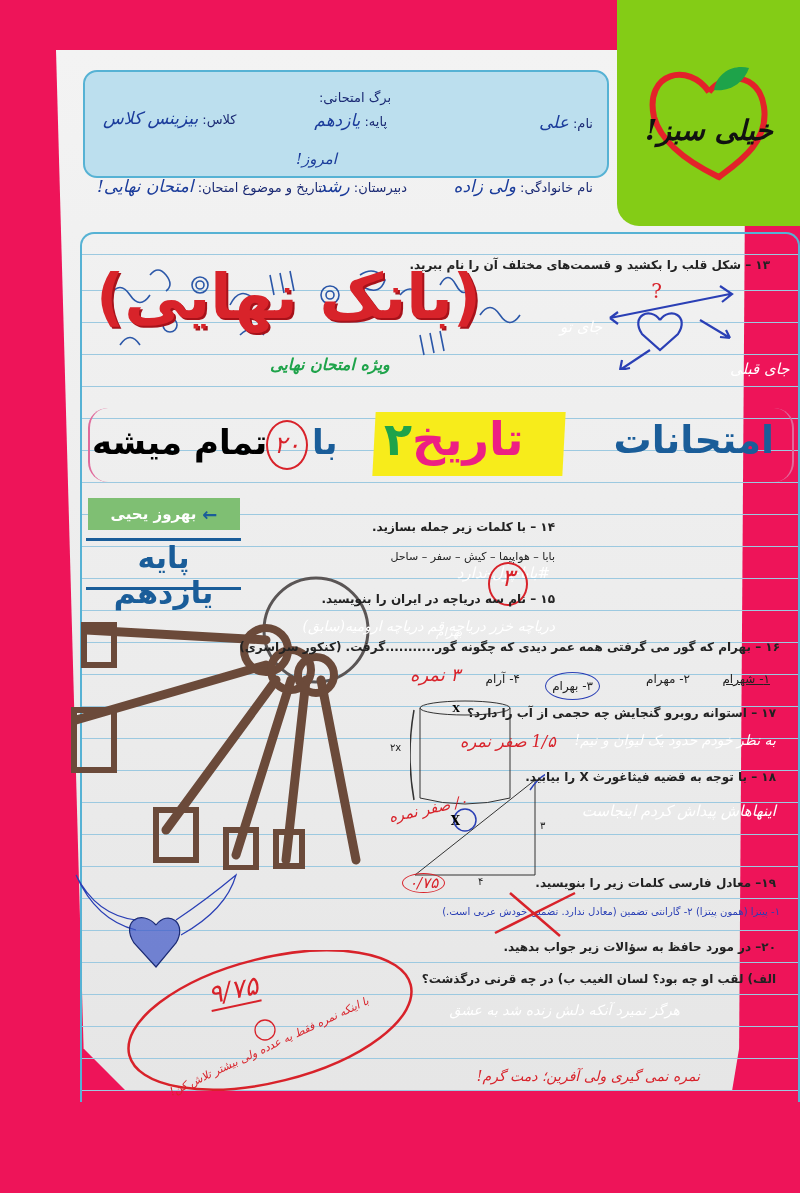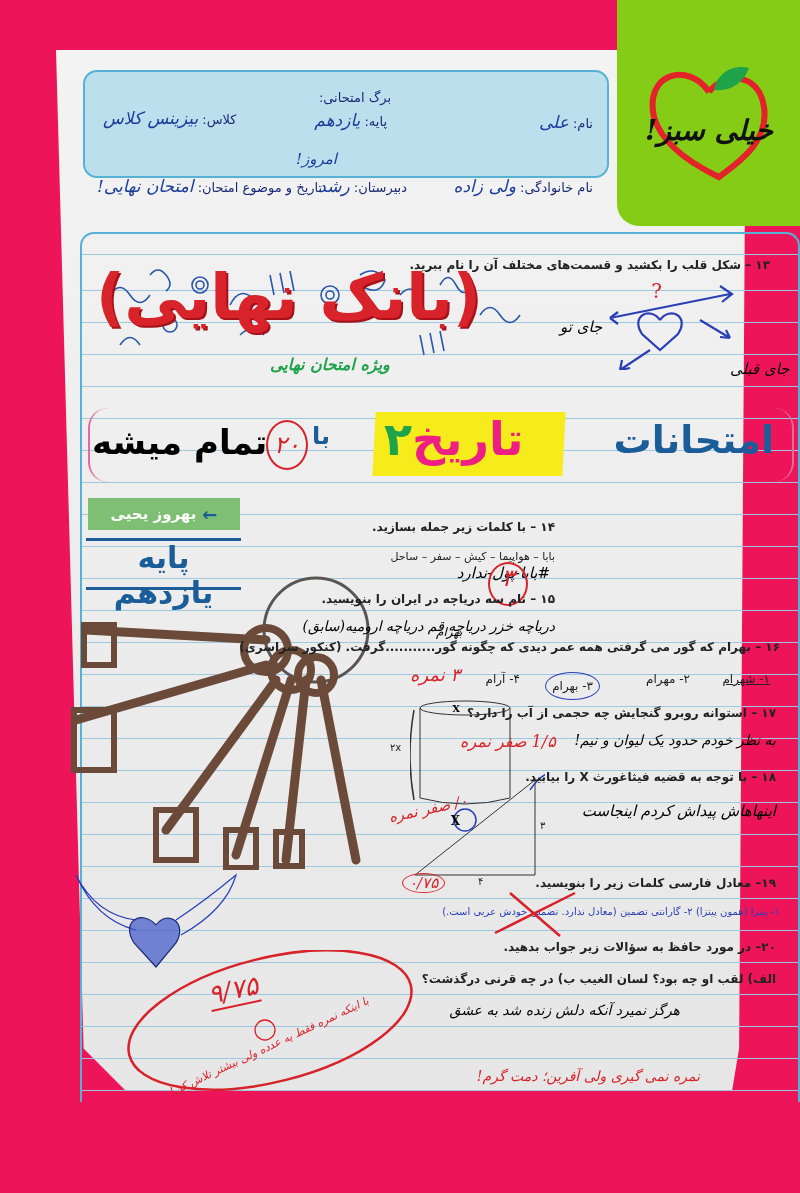--- a/index.html
+++ b/index.html
@@ -45,21 +45,21 @@
     left: 80px; top: 232px;
     width: 720px; height: 870px;
     border-top: 2px solid #56b2d4;
     border-left: 2px solid #56b2d4;
     border-right: 2px solid #56b2d4;
     border-radius: 14px 14px 0 0;
     background-image: repeating-linear-gradient(180deg, transparent 0, transparent 31px, #9cc9e0 31px, #9cc9e0 32px);
     background-position: 0 25px;
   }
   .q { position: absolute; font-family: "DejaVu Sans", sans-serif; font-weight: bold; color: #222; font-size: 12px; white-space: nowrap; }
-  .hand-blue { position: absolute; font-family: "DejaVu Serif", serif; font-style: italic; color: #000000; white-space: nowrap; }
+  .hand-blue { position: absolute; font-family: "DejaVu Serif", serif; font-style: italic; color: #ffffff; white-space: nowrap; }
   .hand-red  { position: absolute; font-family: "DejaVu Serif", serif; font-style: italic; color: #d8222a; white-space: nowrap; }
 
   .title-main {
     position: absolute; left: 96px; top: 260px;
     font-family: "DejaVu Sans", sans-serif; font-weight: bold;
     font-size: 62px; color: #d8232a; letter-spacing: -2px;
     text-shadow: 2px 2px 0 #a7121a;
   }
   .title-sub {
     position: absolute; left: 270px; top: 355px;
@@ -74,21 +74,21 @@
   }
   .banner .brace {
     position: absolute; top: 0; height: 74px; width: 706px;
     border-left: 2px solid #e06b9c; border-right: 2px solid #e06b9c;
     border-radius: 20px;
   }
   .banner .w1 { position: absolute; right: 20px; top: 10px; font-size: 38px; font-weight: bold; color: #1a5d99; }
   .banner .hl { position: absolute; left: 286px; top: 4px; width: 190px; height: 64px; background: #f7ec1b; transform: skewX(-3deg); }
   .banner .w2 { position: absolute; left: 296px; top: 4px; font-size: 46px; font-weight: bold; color: #ed1f84; }
   .banner .w2 .n { color: #1ea34a; }
-  .banner .w3 { position: absolute; left: 224px; top: 14px; font-size: 24px; font-weight: bold; color: #1a5d99; }
+  .banner .w3 { position: absolute; left: 224px; top: 14px; font-size: 34px; font-weight: bold; color: #1a5d99; }
   .banner .circ { position: absolute; left: 178px; top: 12px; width: 42px; height: 50px; border: 2px solid #d8222a; border-radius: 50%; color: #d8222a; font-size: 24px; text-align: center; line-height: 46px; font-family: "DejaVu Serif", serif; font-style: italic; }
   .banner .w4 { position: absolute; left: 4px; top: 14px; font-size: 34px; font-weight: bold; color: #000000; }
 
   .author {
     position: absolute; left: 88px; top: 498px;
     width: 152px; height: 32px;
     background: #7fbf73;
     color: #fff; font-size: 15px; font-weight: bold;
     display: flex; align-items: center; justify-content: center; gap: 6px;
   }

